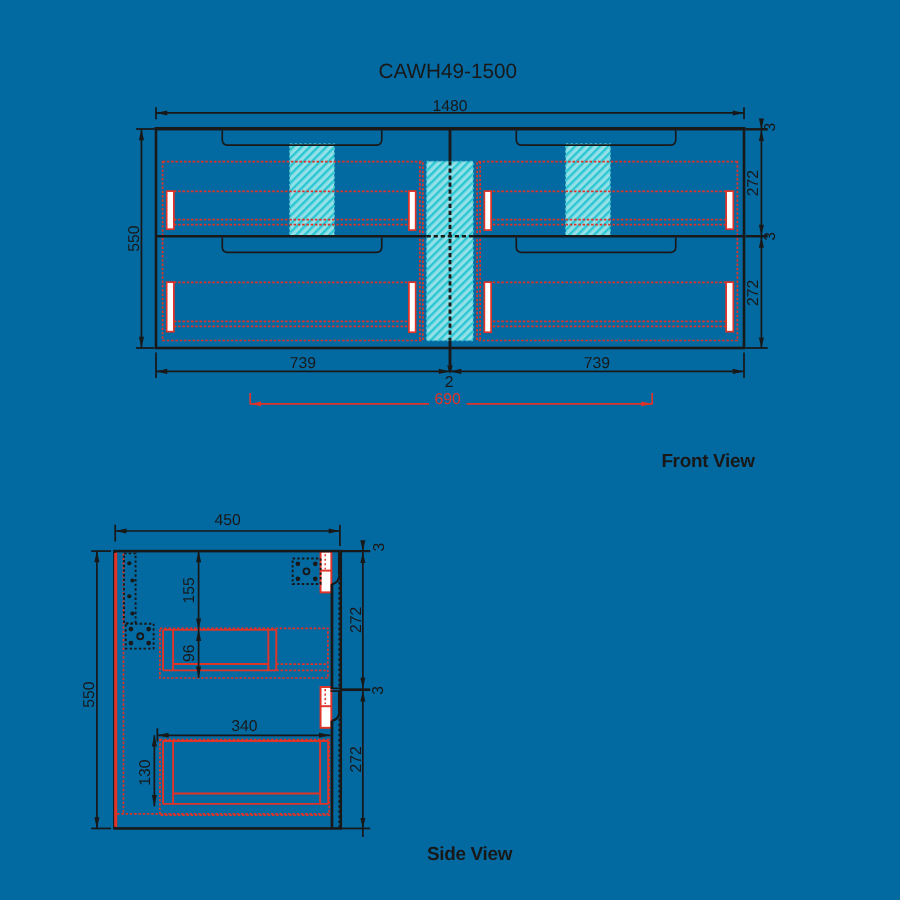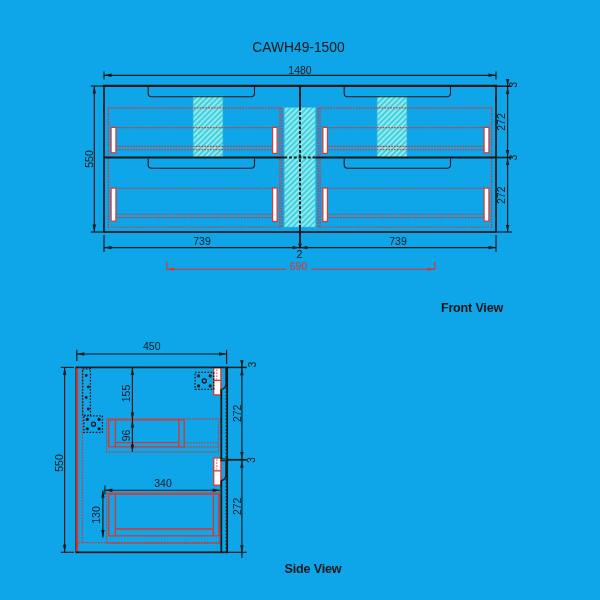--- a/index.html
+++ b/index.html
@@ -1,16 +1,16 @@
 <!DOCTYPE html>
 <html><head>
 <meta charset="utf-8">
 <style>
 html,body{margin:0;padding:0;background:#fff;}
-#page{width:600px;height:600px;position:relative;background:#0ea5e9;overflow:hidden;transform:translateZ(0);}
+#page{width:600px;height:600px;position:relative;background:#0369a1;overflow:hidden;transform:translateZ(0);}
 text{font-family:"Liberation Sans",sans-serif;font-weight:400;fill:#181818;filter:opacity(0.999);}
 .d{font-size:10.5px;}
 .t{font-size:13.8px;}
 .v{font-size:12.6px;font-weight:700;letter-spacing:-0.2px;}
 .r{fill:#e03428;}
 </style>
 </head>
 <body>
 <div id="page">
 <svg width="600" height="600" viewBox="0 0 600 600">

